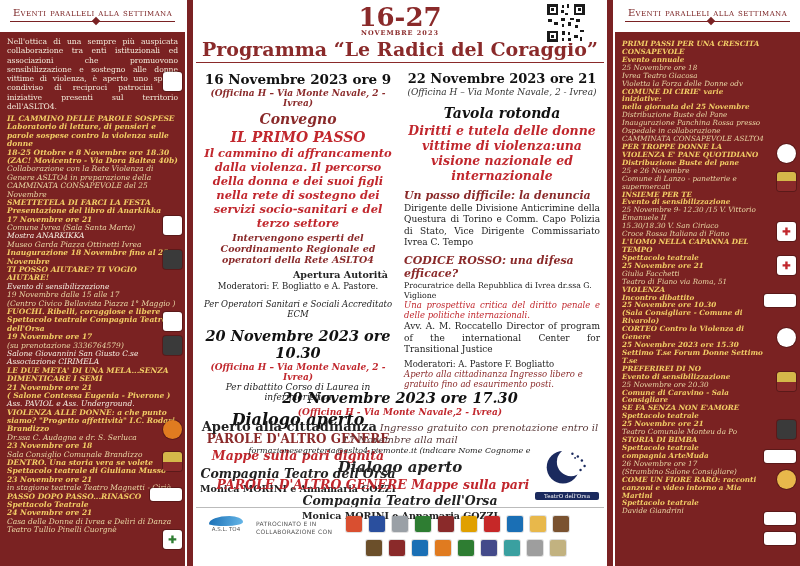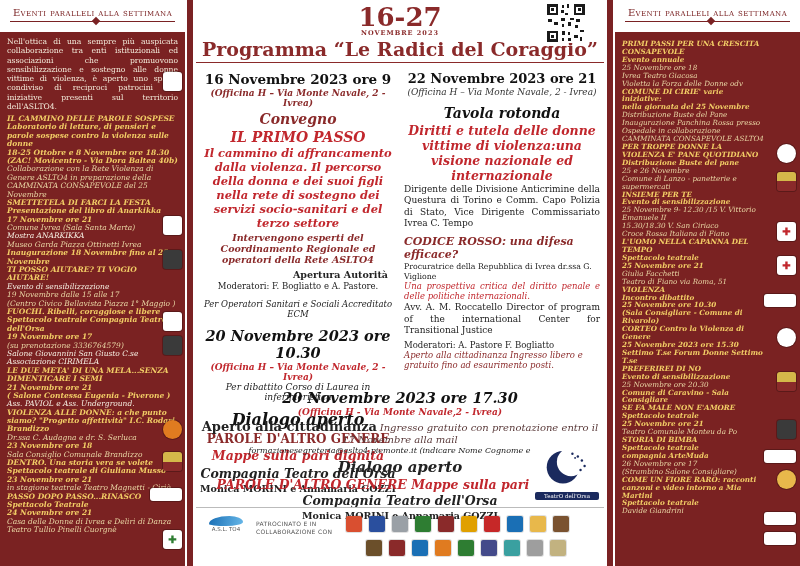--- a/index.html
+++ b/index.html
@@ -280,21 +280,21 @@
           <div class="ln date">Settimo T.se Forum Donne Settimo T.se</div>
 
           <div class="ln ttl">PREFERIREI DI NO</div>
 
           <div class="ln sub">Evento di sensibilizzazione</div>
 
           <div class="ln loc">25 Novembre ore 20.30</div>
 
           <div class="ln date">Comune di Caravino - Sala  Consigliare</div>
 
-          <div class="ln ttl">SE FA MALE NON E'AMORE  Spettacolo teatrale</div>
+          <div class="ln ttl">SE FA SENZA NON E'AMORE  Spettacolo teatrale</div>
 
           <div class="ln date">25 Novembre ore 21</div>
 
           <div class="ln loc">Teatro Comunale Monteu da Po</div>
 
           <div class="ln ttl">STORIA DI BIMBA</div>
 
           <div class="ln sub">Spettacolo teatrale</div>
 
           <div class="ln sub">compagnia ArteMuda</div>
@@ -397,20 +397,21 @@
           <div class="company">Compagnia Teatro dell'Orsa</div>
           <div class="artists">Monica MORINI e Annamaria GOZZI</div>
         </div>
       </section>
 
       <section class="col">
         <div class="ev-date" style="font-size:13px;">22 Novembre 2023 ore 21</div>
         <div class="venue blk">(Officina H – Via Monte Navale, 2 - Ivrea)</div>
         <div class="kind" style="margin-top:8px;">Tavola rotonda</div>
         <div class="big-red">Diritti e tutela delle donne vittime di violenza:una visione nazionale ed internazionale</div>
+        <div class="talk-t">Un passo difficile: la denuncia</div>
         <div class="talk-sp">Dirigente delle Divisione Anticrimine della Questura di Torino e Comm. Capo Polizia di Stato, Vice Dirigente Commissariato Ivrea C. Tempo</div>
         <div class="talk-t">CODICE ROSSO: una difesa efficace?</div>
         <div class="talk-sp tiny">Procuratrice della Repubblica di Ivrea dr.ssa G. Viglione</div>
         <div class="talk3-sub">Una prospettiva critica del diritto penale e delle politiche internazionali.</div>
         <div class="talk-sp">Avv. A. M. Roccatello Director of program of the international Center for Transitional Justice</div>
         <div class="mods2">Moderatori: A. Pastore  F. Bogliatto</div>
         <div class="open-note">Aperto alla cittadinanza Ingresso libero e gratuito fino ad esaurimento posti.</div>
       </section>
     </div>
 

